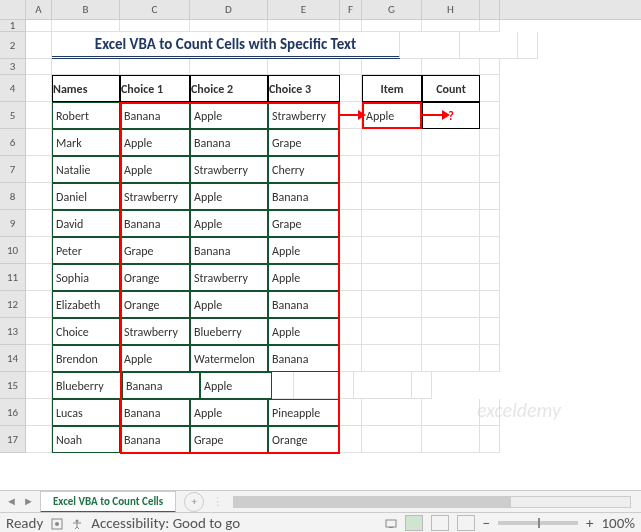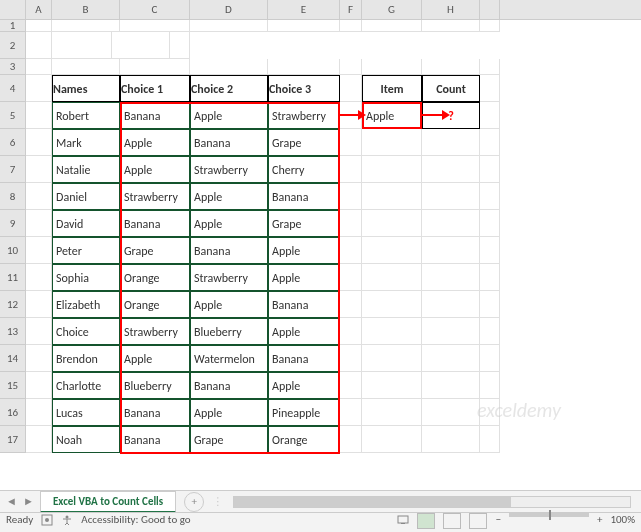--- a/index.html
+++ b/index.html
@@ -44,21 +44,21 @@
 
 
 .tab-bar { position: absolute; bottom: 20px; left: 0; right: 0; height: 22px; background: #f3f3f3; border-top: 1px solid #ccc; display: flex; align-items: center; font-size: 11px; }
 .tab-nav { width: 40px; display: flex; justify-content: center; gap: 6px; color: #888; }
 .tab { padding: 3px 12px; background: #fff; border: 1px solid #ccc; border-bottom: 2px solid #217346; color: #217346; font-weight: bold; }
 .tab-add { width: 20px; height: 20px; border: 1px solid #ccc; border-radius: 50%; text-align: center; line-height: 18px; margin-left: 8px; color: #888; }
 .hscroll { flex: 1; margin: 0 10px; height: 12px; background: #eee; border: 1px solid #ccc; position: relative; }
 .hscroll-thumb { position: absolute; left: 0; width: 70%; height: 100%; background: #cdcdcd; }
 
 
-.status-bar { position: absolute; bottom: 0; left: 0; right: 0; height: 20px; background: #f3f3f3; border-top: 1px solid #ccc; display: flex; font-size: 11px; color: #555; padding: 0 6px; gap: 8px; }
+.status-bar { position: absolute; bottom: 0; left: 0; right: 0; height: 20px; background: #f3f3f3; border-top: 1px solid #ccc; display: flex; align-items: center; font-size: 15px; color: #555; padding: 0 6px; gap: 8px; }
 .status-bar .spacer { flex: 1; }
 .view-btn { width: 18px; height: 16px; border: 1px solid #bbb; display: inline-block; }
 .view-btn.active { background: #d0e4d0; }
 .zoom-slider { width: 80px; height: 4px; background: #ccc; position: relative; }
 .zoom-slider::after { content: ""; position: absolute; left: 50%; top: -3px; width: 2px; height: 10px; background: #888; }
 
 svg.ico { width: 12px; height: 12px; vertical-align: middle; }
 </style>
 </head>
 <body>
@@ -87,20 +87,21 @@
     <div class="cell cE"></div>
     <div class="cell cF"></div>
     <div class="cell cG"></div>
     <div class="cell cH"></div>
     <div class="cell cI"></div>
   </div>
 
   <div class="row">
     <div class="row-h">2</div>
     <div class="cell cA"></div>
+    <div class="cell title-cell" style="width:348px">Excel VBA to Count Cells with Specific Text</div>
     <div class="cell cG"></div>
     <div class="cell cH"></div>
     <div class="cell cI"></div>
   </div>
 
   <div class="row" style="height:16px">
     <div class="row-h" style="line-height:16px">3</div>
     <div class="cell cA"></div>
     <div class="cell cB"></div>
     <div class="cell cC"></div>
@@ -242,21 +243,20 @@
         <div class="cell cD td">Watermelon</div>
         <div class="cell cE td">Banana</div>
         <div class="cell cF"></div>
         <div class="cell cG"></div>
         <div class="cell cH"></div>
         <div class="cell cI"></div>
       </div>
       <div class="row">
         <div class="row-h">15</div>
         <div class="cell cA"></div>
-        <div class="cell cB td">Charlotte</div>
         <div class="cell cC td">Blueberry</div>
         <div class="cell cD td">Banana</div>
         <div class="cell cE td">Apple</div>
         <div class="cell cF"></div>
         <div class="cell cG"></div>
         <div class="cell cH"></div>
         <div class="cell cI"></div>
       </div>
       <div class="row">
         <div class="row-h">16</div>

